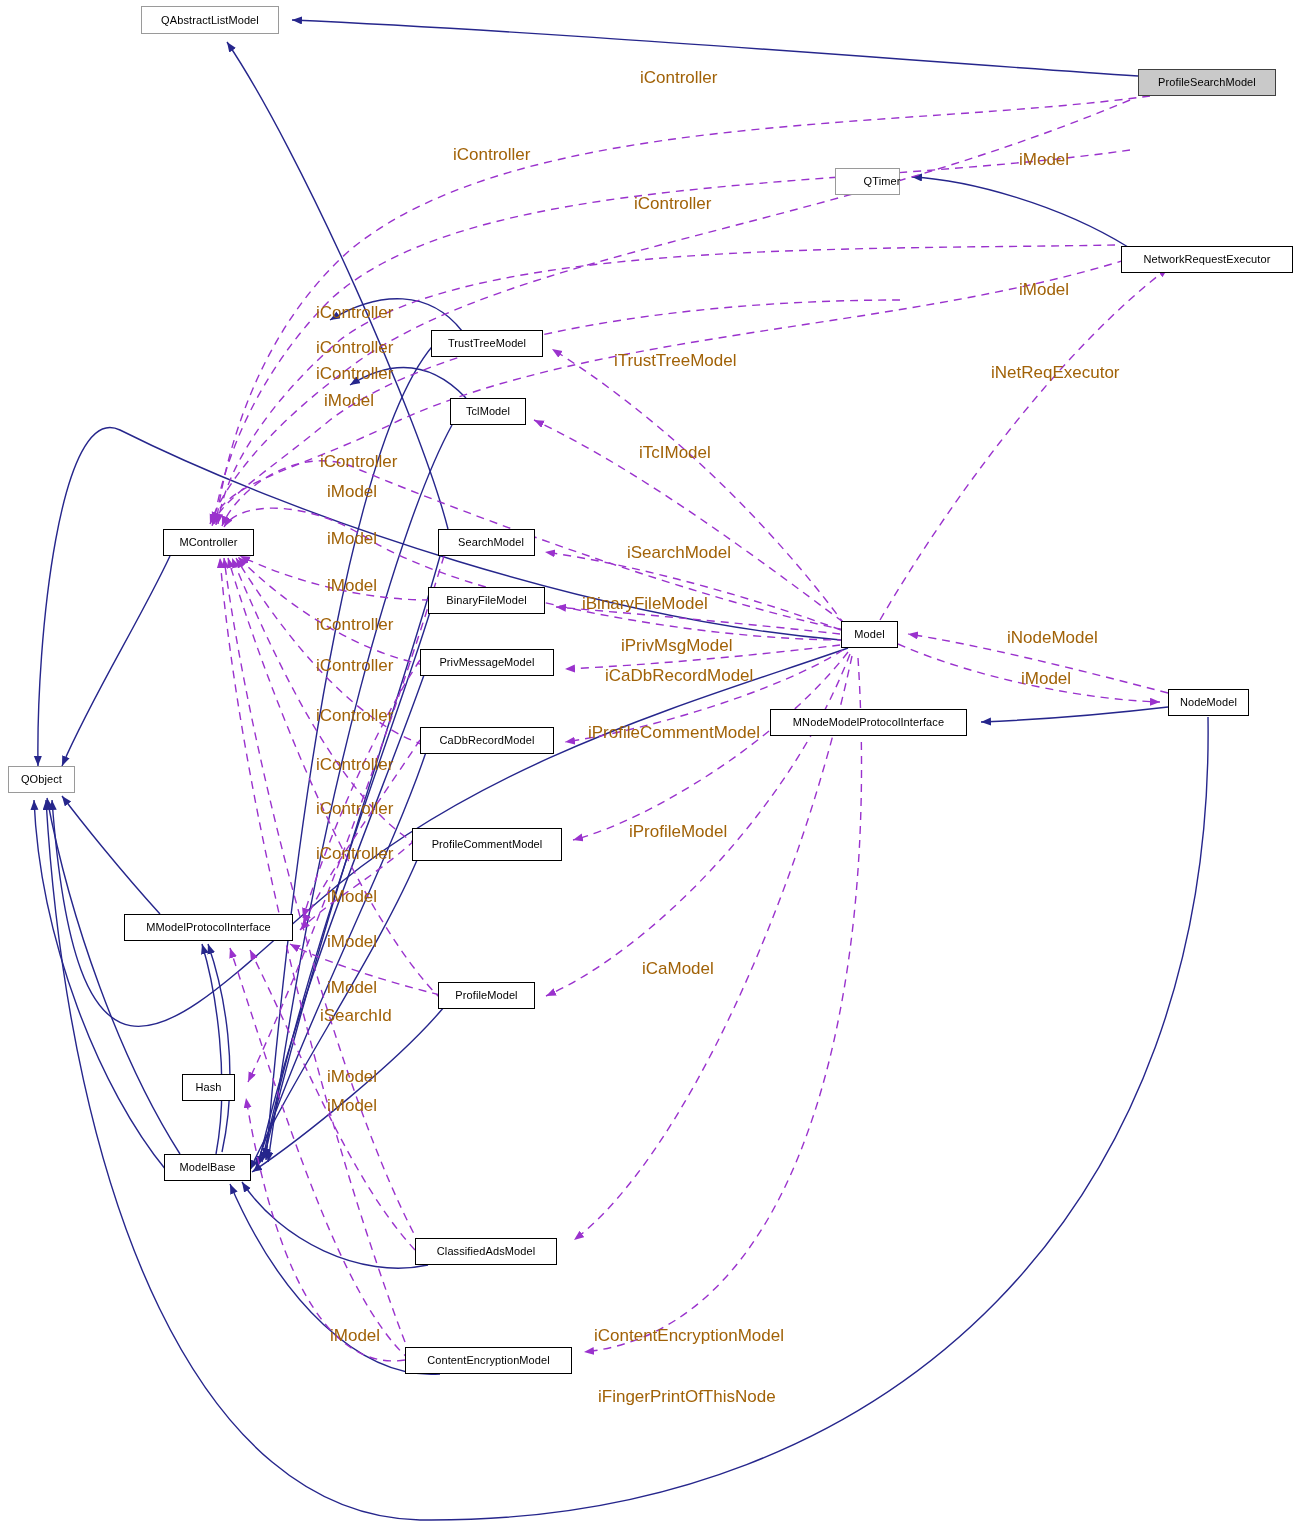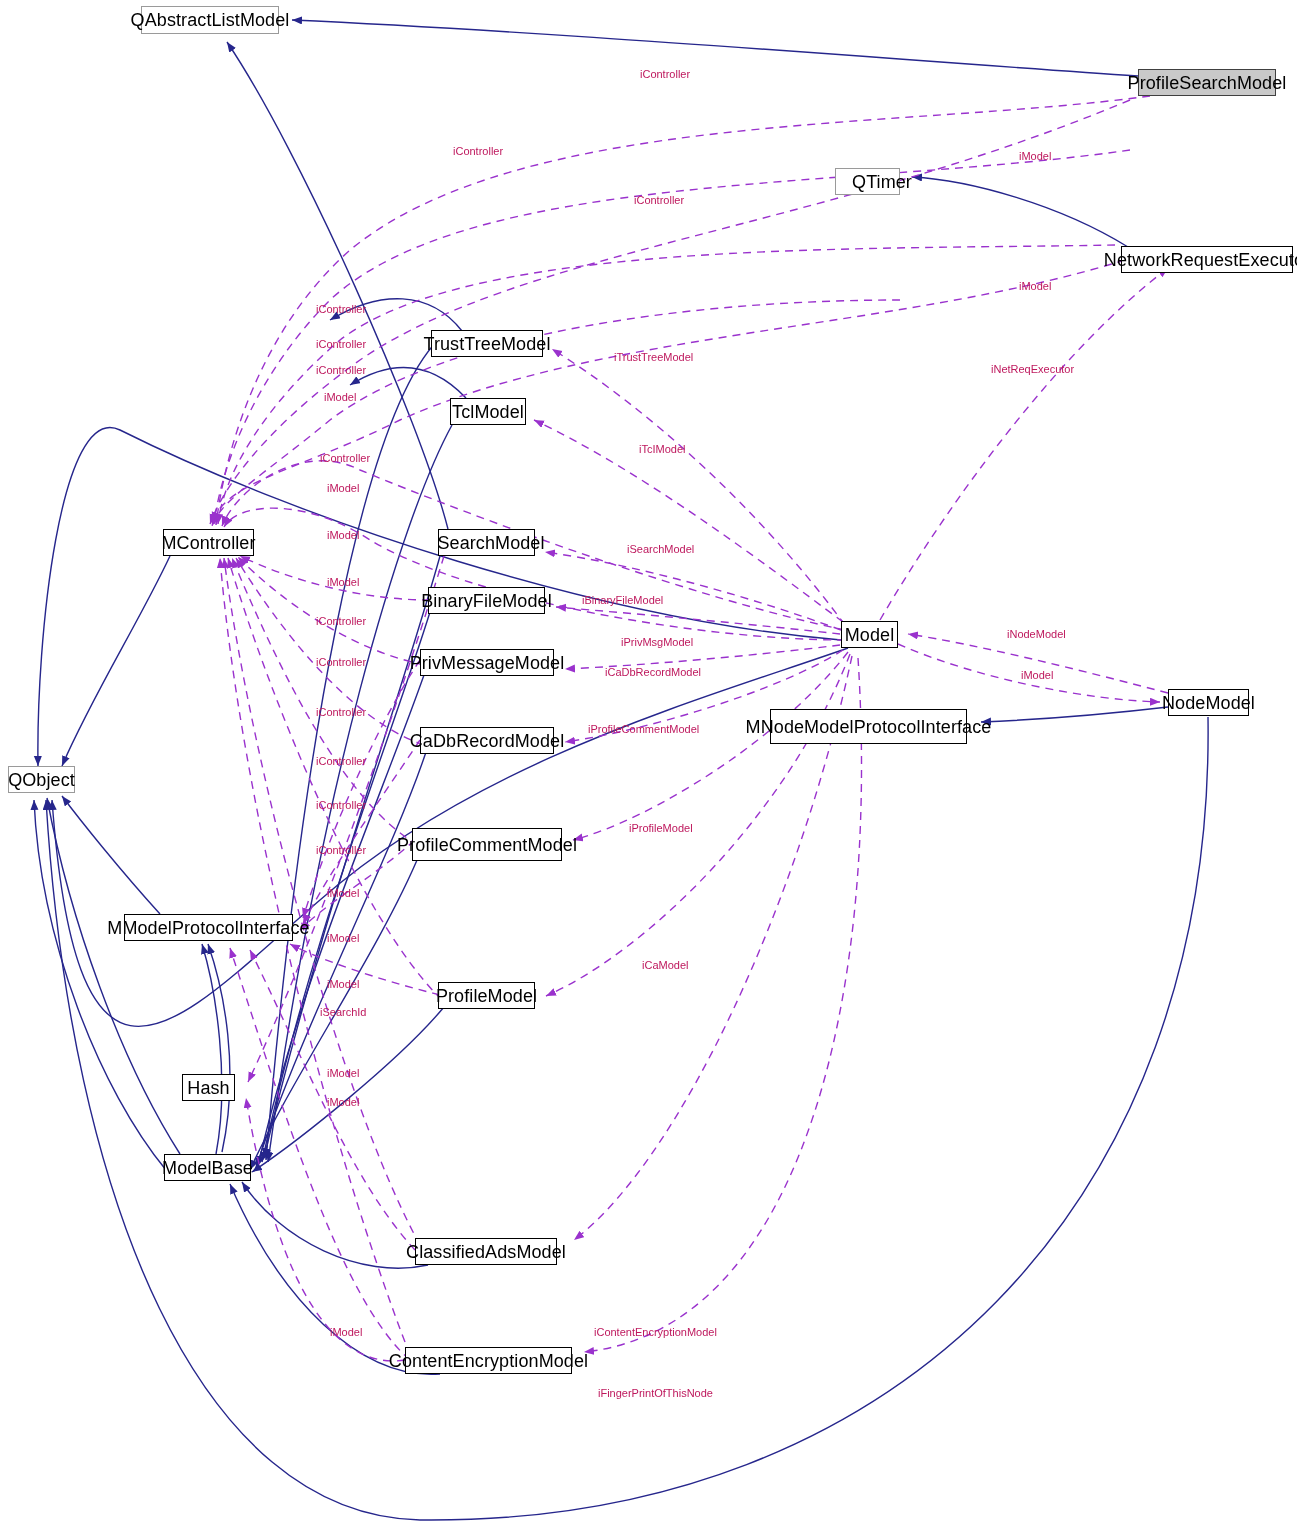--- a/index.html
+++ b/index.html
@@ -22,40 +22,40 @@
     width: 1297px;
     height: 1533px;
     pointer-events: none;
   }
   .node {
     position: absolute;
     box-sizing: border-box;
     background: #ffffff;
     border: 1px solid #000000;
     color: #000000;
-    font-size: 18px;
+    font-size: 11px;
     line-height: 1;
     display: flex;
     align-items: center;
     justify-content: center;
     white-space: nowrap;
     letter-spacing: 0.1px;
     z-index: 5;
   }
   .node.ext {
     border: 1px solid #9a9a9a;
   }
   .node.current {
     background: #c9c9c9;
     border: 1px solid #404040;
   }
   .edge-label {
     position: absolute;
-    font-size: 11px;
-    color: #be185d;
+    font-size: 17px;
+    color: #a16207;
     white-space: nowrap;
     background: transparent;
     line-height: 1;
     z-index: 4;
   }
 </style>
 </head>
 <body>
 
 <div id="diagram">
@@ -176,21 +176,21 @@
   <div class="node ext" style="left:835px;top:168px;width:65px;height:27px;padding-left:29px;">QTimer</div>
   <div class="node" style="left:1121px;top:246px;width:172px;height:27px;">NetworkRequestExecutor</div>
   <div class="node" style="left:431px;top:330px;width:112px;height:27px;">TrustTreeModel</div>
   <div class="node" style="left:450px;top:398px;width:76px;height:27px;">TclModel</div>
   <div class="node" style="left:163px;top:529px;width:91px;height:27px;">MController</div>
   <div class="node" style="left:438px;top:529px;width:97px;height:27px;padding-left:9px;">SearchModel</div>
   <div class="node" style="left:428px;top:587px;width:117px;height:27px;">BinaryFileModel</div>
   <div class="node" style="left:841px;top:621px;width:57px;height:27px;">Model</div>
   <div class="node" style="left:420px;top:649px;width:134px;height:27px;">PrivMessageModel</div>
   <div class="node" style="left:1168px;top:689px;width:81px;height:27px;">NodeModel</div>
-  <div class="node" style="left:770px;top:709px;width:197px;height:35px;">MNodeModelProtocolInterface</div>
+  <div class="node" style="left:770px;top:709px;width:197px;height:27px;">MNodeModelProtocolInterface</div>
   <div class="node" style="left:420px;top:727px;width:134px;height:27px;">CaDbRecordModel</div>
   <div class="node ext" style="left:8px;top:766px;width:67px;height:27px;">QObject</div>
   <div class="node" style="left:412px;top:828px;width:150px;height:33px;">ProfileCommentModel</div>
   <div class="node" style="left:124px;top:914px;width:169px;height:27px;">MModelProtocolInterface</div>
   <div class="node" style="left:438px;top:982px;width:97px;height:27px;">ProfileModel</div>
   <div class="node" style="left:182px;top:1074px;width:53px;height:27px;">Hash</div>
   <div class="node" style="left:164px;top:1154px;width:87px;height:27px;">ModelBase</div>
   <div class="node" style="left:415px;top:1238px;width:142px;height:27px;">ClassifiedAdsModel</div>
   <div class="node" style="left:405px;top:1347px;width:167px;height:27px;">ContentEncryptionModel</div>
 

